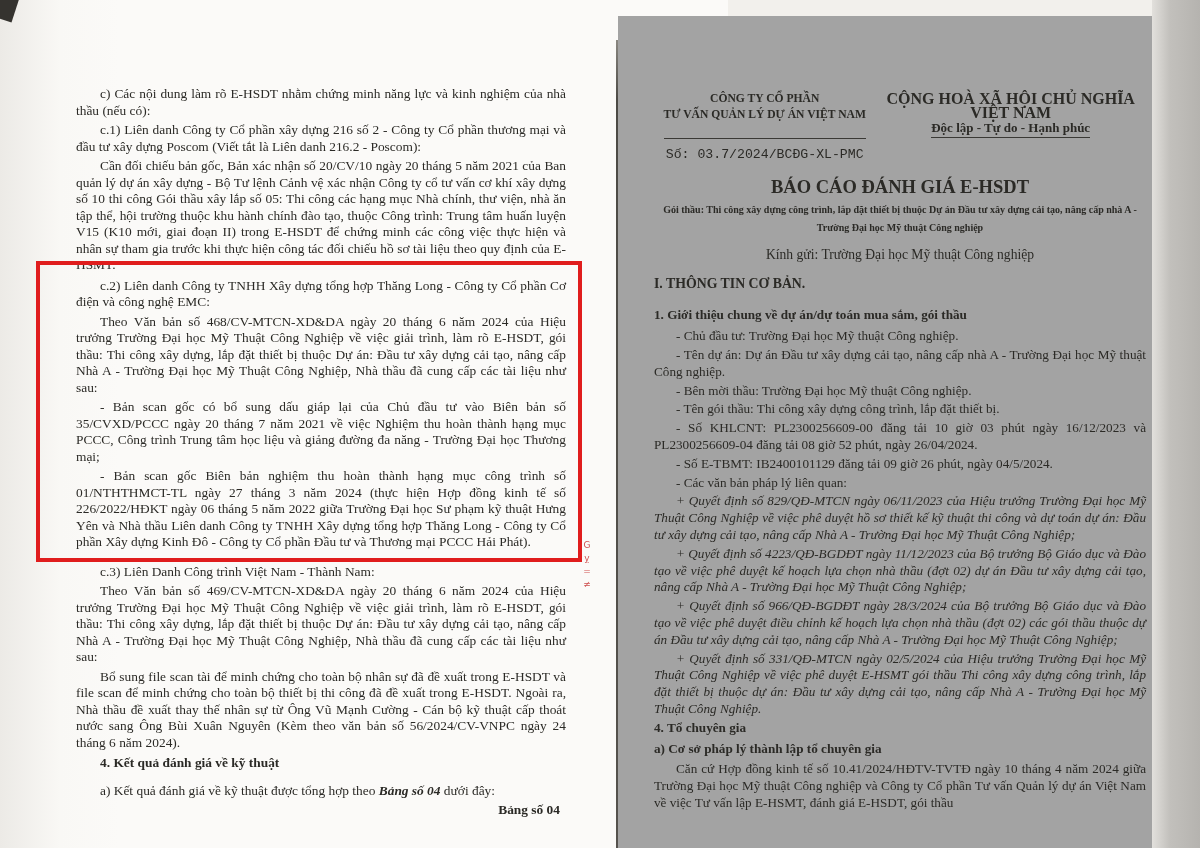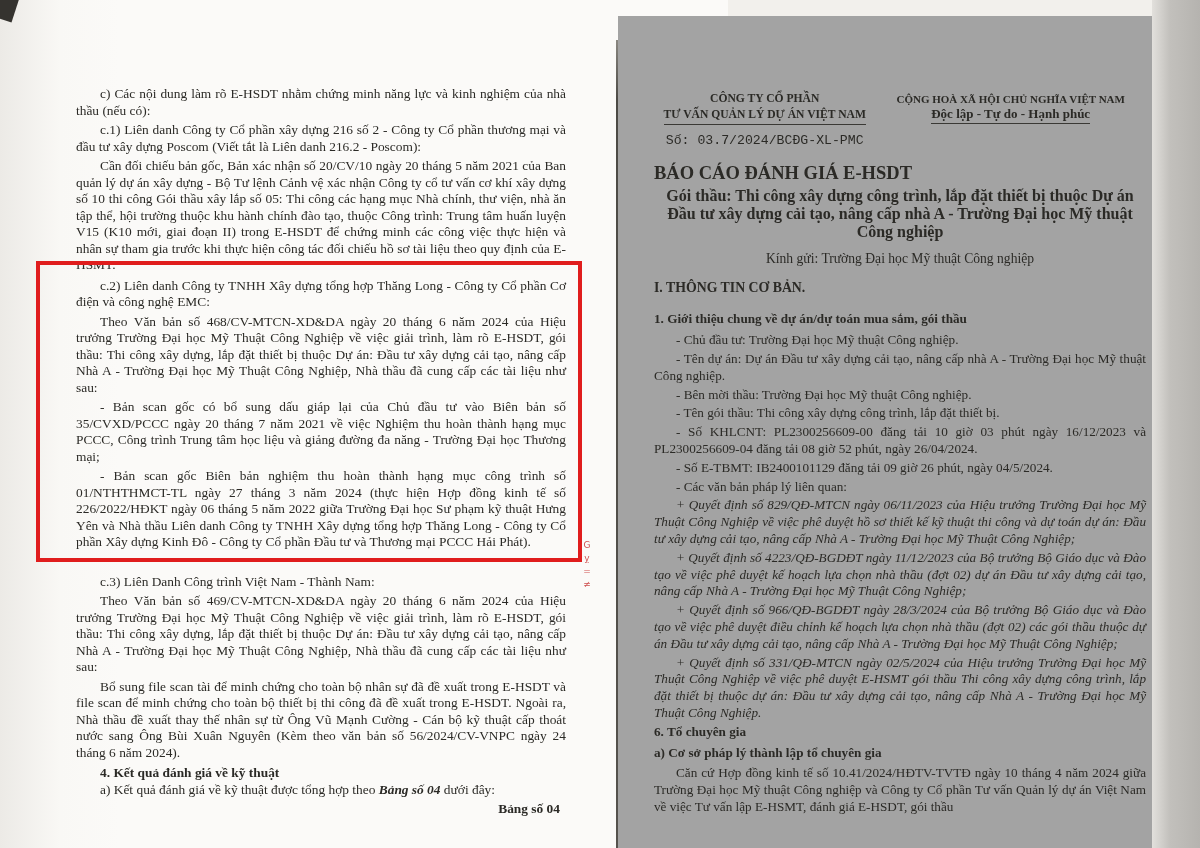--- a/index.html
+++ b/index.html
@@ -22,32 +22,32 @@
   }
   .para { text-indent: 24px; margin-bottom: 3px; }
   .corner-mark {
     position: absolute; left: -4px; top: -6px; width: 20px; height: 26px;
     background: #35332f; transform: rotate(18deg);
   }
 
   
   .redbox {
     border: 4px solid #e01d1d;
-    margin: -16px -16px 12px -40px;
+    margin: -16px -16px 2px -40px;
     padding: 13px 12px 4px 36px;
     position: relative;
   }
   .red-margin {
     position: absolute; right: -17px; top: 275px;
     writing-mode: vertical-rl; text-orientation: upright;
     color: #c63030; font-size: 9px; letter-spacing: 3px;
     font-family: "DejaVu Sans", sans-serif; opacity: .85;
   }
   .bolditalic { font-weight: bold; font-style: italic; }
-  .sec-head { font-weight: bold; text-indent: 24px; margin-top: 4px; margin-bottom: 0; }
+  .sec-head { font-weight: bold; text-indent: 24px; margin-top: 4px; margin-bottom: 11px; }
   .table-ref { text-align: right; font-weight: bold; margin-top: 3px; padding-right: 6px; }
 
   
   .separator {
     position: absolute; left: 616px; top: 40px; width: 2px; height: 808px;
     background: linear-gradient(to bottom, #8a8781 0px, #4c4a45 60px, #55524d 100%);
   }
   .right-band {
     position: absolute; left: 1152px; top: 0; width: 48px; height: 848px;
     background: linear-gradient(to right, #e2e0dc 0px, #c2c0bc 18px, #b5b3af 100%);
@@ -61,32 +61,32 @@
   .rp-content {
     position: absolute; left: 36px; top: 76px; width: 492px;
     font-size: 13.2px; line-height: 16.8px; text-align: justify;
   }
   .rp-header { display: flex; text-align: center; margin-bottom: 8px; }
   .rp-header .col-org { width: 45%; }
   .rp-header .col-nat { width: 55%; }
   .org-l1 { font-weight: bold; font-size: 11.6px; line-height: 14px; }
   .org-l2 {
     font-weight: bold; font-size: 11.6px; line-height: 15px;
-    display: inline-block; border-bottom: 1.5px solid #3a3935; padding-bottom: 2px;
+    display: inline-block; border-bottom: 1.5px solid #3a3935; padding-bottom: 16px;
   }
-  .nat-l1 { font-weight: bold; font-size: 11px; line-height: 14px; }
+  .nat-l1 { font-weight: bold; font-size: 16px; line-height: 14px; }
   .nat-l2 {
     font-weight: bold; font-size: 13px; line-height: 16px;
     display: inline-block; border-bottom: 1.5px solid #3a3935; padding-bottom: 1px;
   }
   .rp-meta { display: flex; text-align: center; margin-bottom: 12px; font-family: Liberation Mono, monospace; }
   .rp-meta .col-org { width: 45%; font-size: 13.2px; }
   .rp-meta .col-nat { width: 55%; font-style: italic; font-size: 13.2px; }
-  .rp-title { text-align: left; font-weight: bold; font-size: 18.5px; line-height: 22px; margin-bottom: 3px; text-indent: 0; }
-  .rp-subtitle { text-align: center; font-weight: bold; font-size: 16px; line-height: 18px; text-indent: 0; margin-bottom: 10px; }
+  .rp-title { text-align: center; font-weight: bold; font-size: 18.5px; line-height: 22px; margin-bottom: 3px; text-indent: 0; }
+  .rp-subtitle { text-align: center; font-weight: bold; font-size: 10px; line-height: 18px; text-indent: 0; margin-bottom: 10px; }
   .rp-kinhgui { text-align: center; font-size: 13.6px; margin-bottom: 12px; text-indent: 0; }
   .rp-sec { font-weight: bold; text-indent: 0; margin-bottom: 15px; font-size: 13.8px; }
   .rp-sub { font-weight: bold; text-indent: 0; margin-bottom: 4px; }
   .rp-bullet { text-indent: 22px; margin-bottom: 2px; }
   .rp-legal { text-indent: 22px; margin-bottom: 2px; font-style: italic; }
   .rp-body { text-indent: 22px; margin-bottom: 11px; }
 </style>
 </head>
 <body>
 
@@ -154,17 +154,17 @@
       </div>
 
     <div>
 
     <p class="rp-legal">+ Quyết định số 829/QĐ-MTCN ngày 06/11/2023 của Hiệu trưởng Trường Đại học Mỹ Thuật Công Nghiệp về việc phê duyệt hồ sơ thiết kế kỹ thuật thi công và dự toán dự án: Đầu tư xây dựng cải tạo, nâng cấp Nhà A - Trường Đại học Mỹ Thuật Công Nghiệp;</p>
         <p class="rp-legal">+ Quyết định số 4223/QĐ-BGDĐT ngày 11/12/2023 của Bộ trưởng Bộ Giáo dục và Đào tạo về việc phê duyệt kế hoạch lựa chọn nhà thầu (đợt 02) dự án Đầu tư xây dựng cải tạo, nâng cấp Nhà A - Trường Đại học Mỹ Thuật Công Nghiệp;</p>
         <p class="rp-legal">+ Quyết định số 966/QĐ-BGDĐT ngày 28/3/2024 của Bộ trưởng Bộ Giáo dục và Đào tạo về việc phê duyệt điều chỉnh kế hoạch lựa chọn nhà thầu (đợt 02) các gói thầu thuộc dự án Đầu tư xây dựng cải tạo, nâng cấp Nhà A - Trường Đại học Mỹ Thuật Công Nghiệp;</p>
         <p class="rp-legal">+ Quyết định số 331/QĐ-MTCN ngày 02/5/2024 của Hiệu trưởng Trường Đại học Mỹ Thuật Công Nghiệp về việc phê duyệt E-HSMT gói thầu Thi công xây dựng công trình, lắp đặt thiết bị thuộc dự án: Đầu tư xây dựng cải tạo, nâng cấp Nhà A - Trường Đại học Mỹ Thuật Công Nghiệp.</p>
       </div>
 
-    <p class="rp-sub">6. Tổ chuyên gia</p>
+    <p class="rp-sub">4. Tổ chuyên gia</p>
     <p class="rp-sub">a) Cơ sở pháp lý thành lập tổ chuyên gia</p>
     <p class="rp-body">Căn cứ Hợp đồng kinh tế số 10.41/2024/HĐTV-TVTĐ ngày 10 tháng 4 năm 2024 giữa Trường Đại học Mỹ thuật Công nghiệp và Công ty Cổ phần Tư vấn Quản lý dự án Việt Nam về việc Tư vấn lập E-HSMT, đánh giá E-HSDT, gói thầu</p>
   </div>
 </div>
 
 </body></html>

